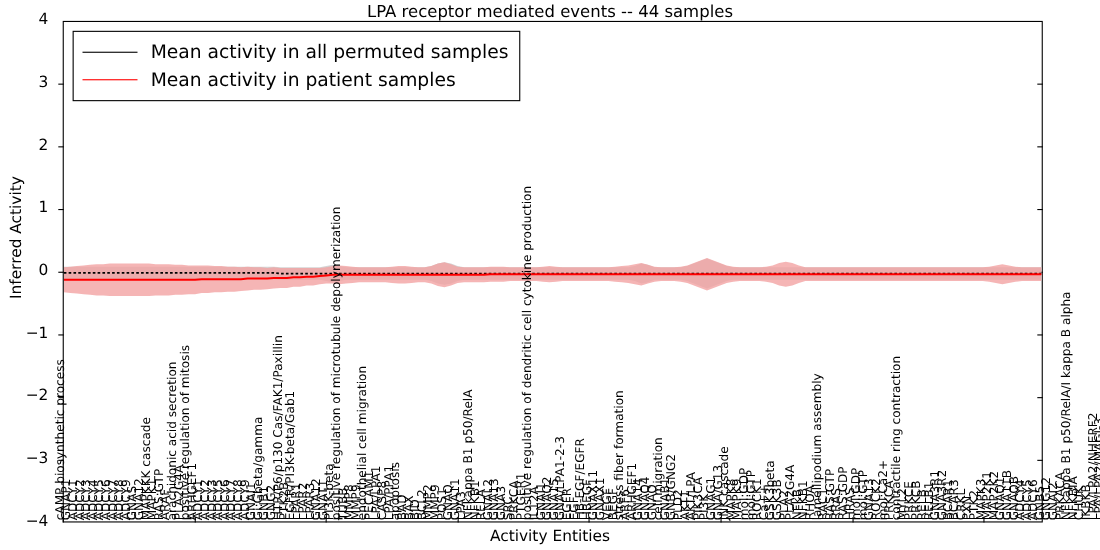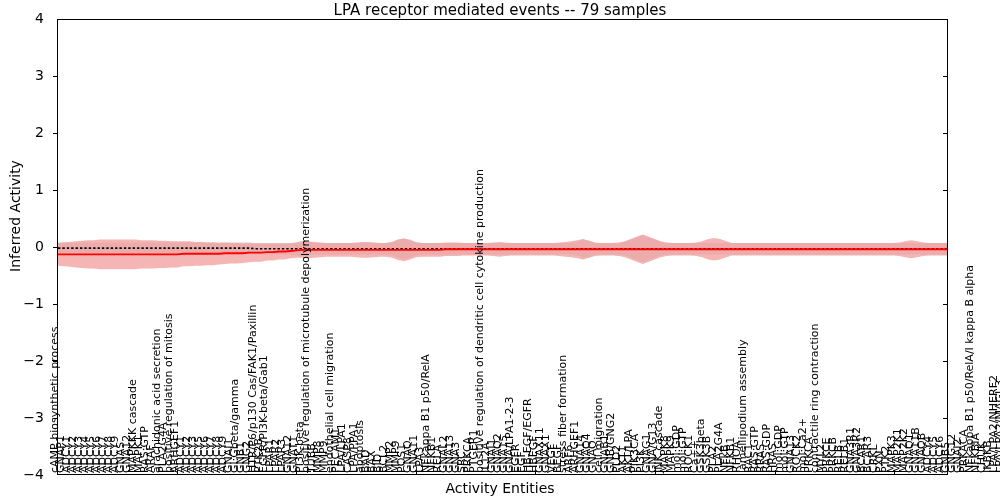--- a/index.html
+++ b/index.html
@@ -57,21 +57,21 @@
   .legend-row{display:flex;align-items:center;height:25px;}
   .legend-swatch{width:50px;height:0;border-top:1.6px solid #000;margin-right:12px;}
   .legend-swatch.red{border-top-color:#ff0000;}
   .legend-text{font-size:17px;color:#000;font-family:"DejaVu Sans",sans-serif;}
 </style>
 </head>
 <body>
 
 <div id="root">
 
-  <div id="chart-title">LPA receptor mediated events -- 79 samples</div>
+  <div id="chart-title">LPA receptor mediated events -- 44 samples</div>
 
   <div class="ylabel-text">Inferred Activity</div>
   <div id="y-axis-ticks">
       <div class="ytick" style="top: 19px; left: -8px; width: 52px;">4</div>
       <div class="ytick" style="top: 76px; left: -8px; width: 52px;">3</div>
       <div class="ytickmark" style="top: 76px;"></div>
       <div class="ytickmark r" style="top: 76px;"></div>
       <div class="ytick" style="top: 133px; left: -8px; width: 52px;">2</div>
       <div class="ytickmark" style="top: 133px;"></div>
       <div class="ytickmark r" style="top: 133px;"></div>
@@ -272,15 +272,25 @@
       <div class="cat" style="left: 912.14px;">PRKACA</div>
       <div class="cat" style="left: 918.119px;">NFkappa B1 p50/RelA/I kappa B alpha</div>
       <div class="cat" style="left: 924.099px;">NFKBIA</div>
       <div class="cat" style="left: 930.079px;">CHUK</div>
       <div class="cat" style="left: 936.059px;">IKBKB</div>
       <div class="cat" style="left: 942.039px;">LPA/LPA2/NHERF2</div>
       <div class="cat" style="left: 948.019px;">LPA/LPA2/MAGI-3</div>
       <div class="cat" style="left: 953.999px;">MAGI3</div>
     </div>
 
+  <div id="legend">
+    <div class="legend-row">
+      <span class="legend-swatch"></span>
+      <span class="legend-text">Mean activity in all permuted samples</span>
+    </div>
+    <div class="legend-row">
+      <span class="legend-swatch red"></span>
+      <span class="legend-text">Mean activity in patient samples</span>
+    </div>
+  </div>
 
   <div id="xlabel">Activity Entities</div>
 </div>
 
 </body></html>

